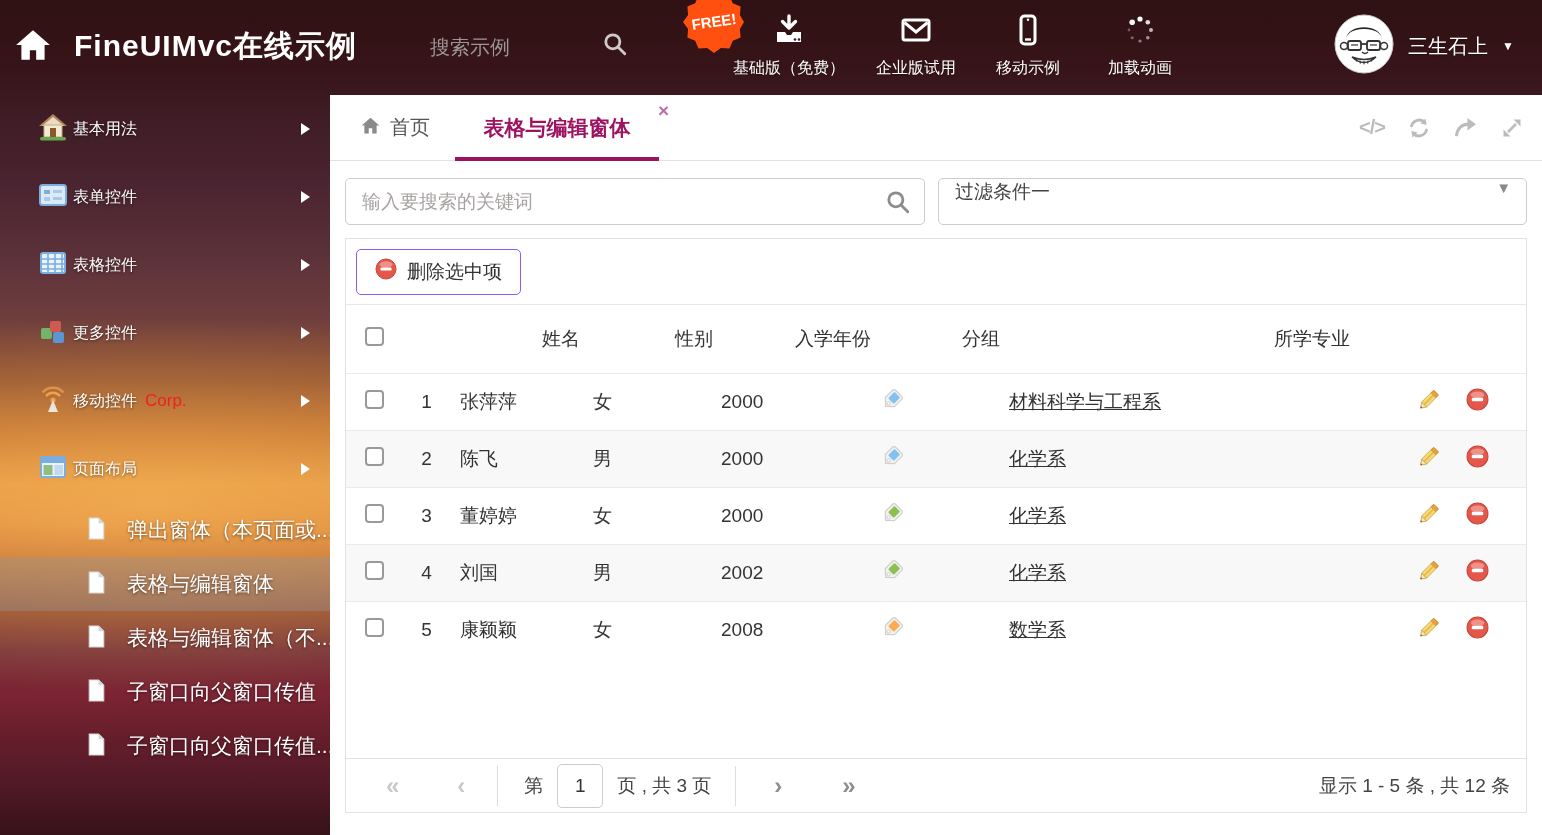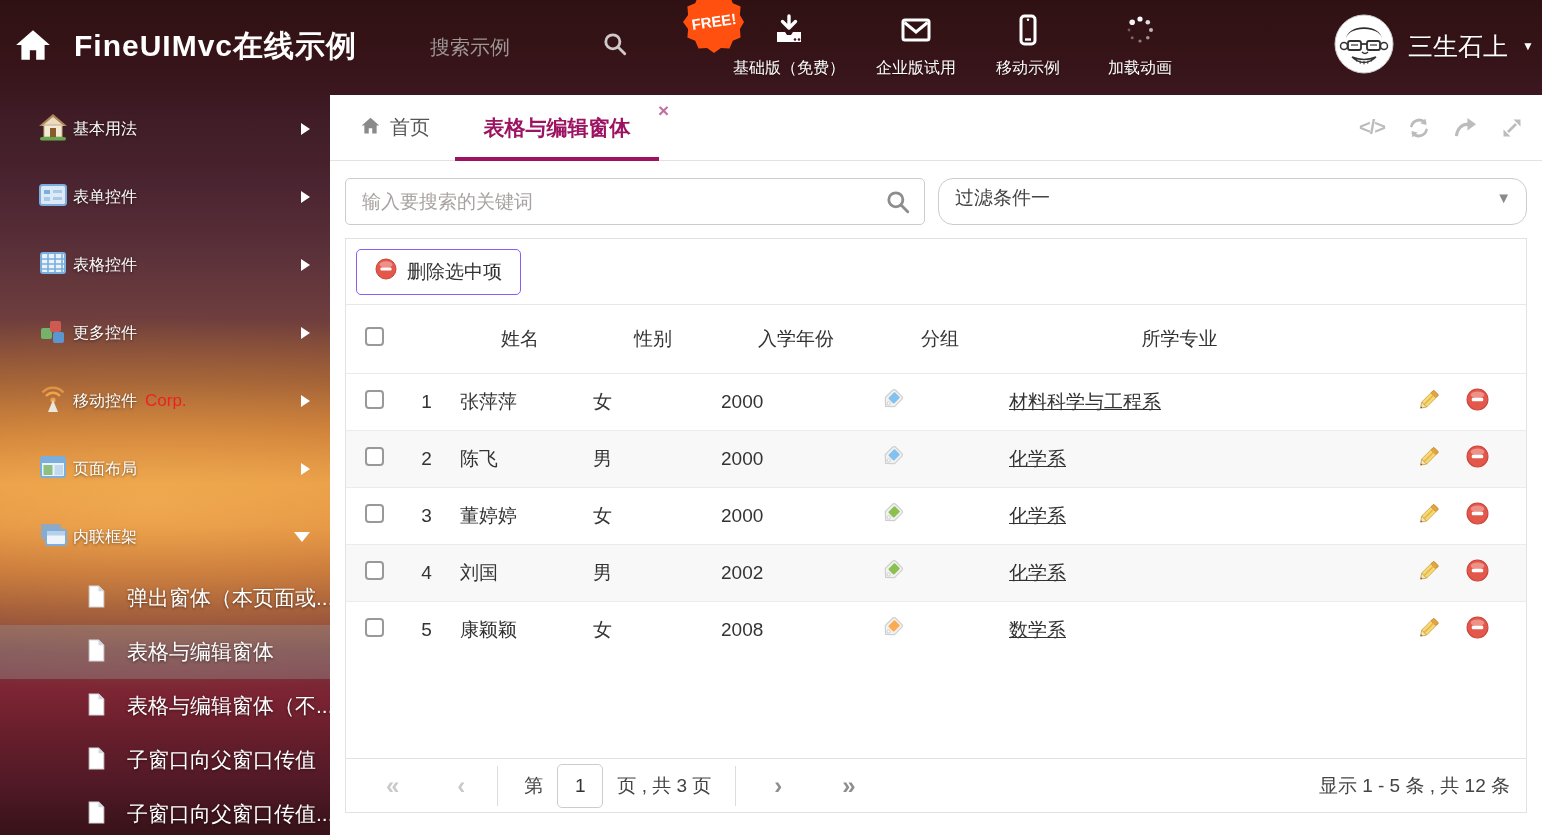--- a/index.html
+++ b/index.html
@@ -13,21 +13,21 @@
   .hdr-home{position:absolute;left:14px;top:26px;cursor:pointer;}
   .hdr-title{position:absolute;left:74px;top:26px;font-size:30px;font-weight:bold;color:#fff;letter-spacing:1px;white-space:nowrap;}
   .hdr-search{position:absolute;left:430px;top:34px;font-size:20px;color:#9d9695;cursor:text;}
   .hdr-search-icon{position:absolute;left:602px;top:31px;cursor:pointer;}
   .free{position:absolute;left:683px;top:-9px;width:62px;height:62px;}
   .hdr-nav{position:absolute;left:718px;top:13px;display:flex;align-items:flex-start;}
   .nav-item{width:112px;display:flex;flex-direction:column;align-items:center;gap:7px;color:#fff;cursor:pointer;}
   .nav-item:first-child{width:142px;}
   .nav-label{font-size:16px;white-space:nowrap;text-shadow:0 1px 2px rgba(0,0,0,.4);}
   .hdr-user{position:absolute;left:1334px;top:14px;display:flex;align-items:center;gap:14px;color:#fff;cursor:pointer;}
-  .hdr-user .uname{font-size:25px;text-shadow:0 1px 2px rgba(0,0,0,.4);white-space:nowrap;}
+  .hdr-user .uname{font-size:20px;text-shadow:0 1px 2px rgba(0,0,0,.4);white-space:nowrap;}
   .caret{font-size:12px;color:#fff;}
   
   .sidebar{position:absolute;left:0;top:95px;width:330px;bottom:0;}
   .sb-item{height:68px;display:flex;align-items:center;padding:0 18px 0 38px;position:relative;cursor:pointer;}
   .sb-label{margin-left:5px;font-size:16px;color:#fff;text-shadow:0 1px 3px rgba(0,0,0,.55);white-space:nowrap;}
   .sb-suffix{color:#ef2020;font-size:17px;margin-left:8px;}
   .sb-arrow{position:absolute;right:20px;width:0;height:0;border-left:9px solid #fff;border-top:6.5px solid transparent;border-bottom:6.5px solid transparent;}
   .sb-arrow.down{border-left:8px solid transparent;border-right:8px solid transparent;border-top:10px solid #fff;border-bottom:none;}
   .sb-sub{height:54px;display:flex;align-items:center;padding-left:84px;cursor:pointer;}
   .sb-sub .sb-label{margin-left:18px;font-size:21px;}
@@ -42,27 +42,27 @@
   .tab-active .bar{position:absolute;left:0;right:0;bottom:-1px;height:4px;background:#9c1361;}
   .tab-tools{position:absolute;right:18px;top:0;height:65px;display:flex;align-items:center;gap:22px;}
   .tool{cursor:pointer;display:flex;align-items:center;}
   .code-tool{font-size:20px;font-weight:bold;color:#bcbcbc;letter-spacing:-1px;}
   .content{padding:17px 15px 0 15px;}
   .filter-row{display:flex;gap:13px;margin-bottom:13px;}
   .search-box{position:relative;width:580px;height:47px;border:1px solid #ccc;border-radius:5px;box-sizing:border-box;background:#fff;}
   .search-box input{width:100%;height:100%;border:none;outline:none;background:transparent;padding:0 50px 0 16px;font-size:19px;color:#333;box-sizing:border-box;font-family:inherit;}
   .search-box input::placeholder{color:#a9a2a2;}
   .search-box .sicon{position:absolute;right:13px;top:10px;cursor:pointer;}
-  .select-box{position:relative;flex:1;height:47px;border:1px solid #ccc;border-radius:15px;box-sizing:border-box;display:flex;align-items:center;padding:0 40px 8px 16px;font-size:19px;color:#444;cursor:pointer;background:#fff;}
+  .select-box{position:relative;flex:1;height:47px;border:1px solid #ccc;border-radius:5px;box-sizing:border-box;display:flex;padding:0 40px 8px 16px;font-size:19px;color:#444;cursor:pointer;background:#fff;}
   .select-box .scaret{position:absolute;right:15px;color:#8a8a8a;font-size:15px;}
   .grid{border:1px solid #e2e2e2;height:575px;position:relative;box-sizing:border-box;}
   .toolbar{height:65px;border-bottom:1px solid #e8e8e8;display:flex;align-items:center;justify-content:space-between;padding:0 10px;}
   .btn{display:inline-flex;align-items:center;gap:10px;border:1px solid #8b5cf6;border-radius:5px;background:#fff;height:46px;padding:0 18px;font-size:19px;color:#333;cursor:pointer;font-family:inherit;}
   table{width:100%;border-collapse:collapse;table-layout:fixed;}
-  thead th{height:66px;font-weight:normal;text-align:center;color:#333;font-size:19px;}
+  thead th{height:66px;font-weight:normal;text-align:right;color:#333;font-size:19px;}
   tbody td{height:54px;border-top:1px solid #ebebeb;font-size:19px;color:#333;}
   tr.alt{background:#f8f8f8;}
   .c-check{width:55px;text-align:center;}
   .c-idx{width:45px;text-align:center;color:#333;}
   .c-name{width:120px;padding-left:10px;}
   .c-gender{width:120px;padding-left:12px;}
   .c-year{width:150px;padding-left:7px;}
   .c-group{width:120px;padding-left:8px;}
   .c-major{padding-left:8px;}
   .c-actions{width:137px;text-align:right;padding-right:37px;white-space:nowrap;}
@@ -232,30 +232,20 @@
             <rect x="3" y="5" width="24" height="20" rx="2" fill="#eaf2fb" stroke="#7aaede" stroke-width="2"></rect>
             <rect x="4" y="6" width="22" height="5" fill="#7aaede"></rect>
             <rect x="5.5" y="13" width="9" height="10" fill="#8fbf7f"></rect>
             <rect x="16.5" y="13" width="8.5" height="10" fill="#c3d9ef"></rect>
           </svg></span>
     <span class="sb-label">页面布局</span>
 
     <span class="sb-arrow"></span>
   </div>
 
-  <div class="sb-item">
-    <span class="sb-icon"><svg viewBox="0 0 30 30" width="30" height="30">
-            <rect x="3" y="4" width="20" height="15" rx="2" fill="#8fa9c4"></rect>
-            <rect x="8" y="10" width="20" height="15" rx="2" fill="#eef4fb" stroke="#7aaede" stroke-width="2"></rect>
-            <rect x="9" y="11" width="18" height="4.5" fill="#b7cfe8"></rect>
-          </svg></span>
-    <span class="sb-label">内联框架</span>
-
-    <span class="sb-arrow down"></span>
-  </div>
 
   <div class="sb-sub">
     <span class="sb-icon">
       <svg viewBox="0 0 24 24" width="25" height="25">
             <path d="M5 2 h9 l5 5 v15 h-14 z" fill="#ffffff" stroke="#d8d8d8"></path>
             <path d="M14 2 l5 5 h-5 z" fill="#cfd8e2"></path>
           </svg>
     </span>
     <span class="sb-label">弹出窗体（本页面或...</span>
   </div>

